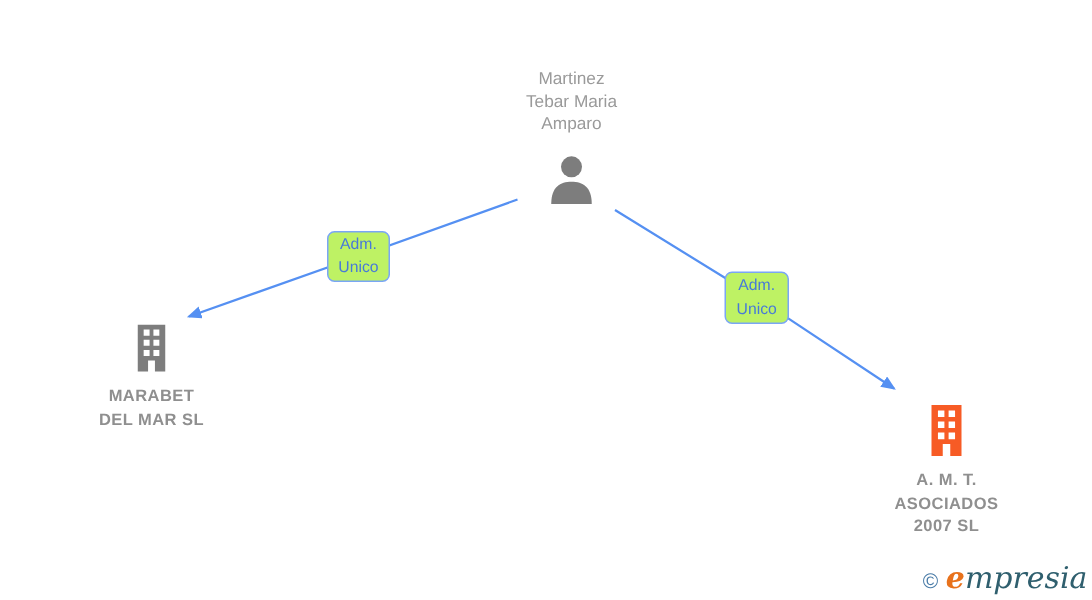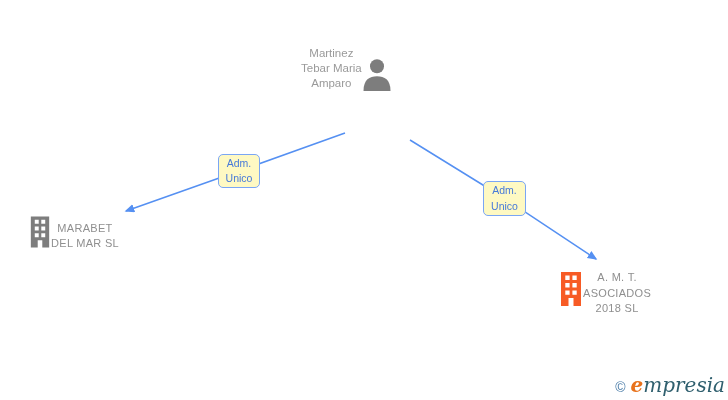--- a/index.html
+++ b/index.html
@@ -19,56 +19,56 @@
     z-index: 1;
   }
   .edge {
     fill: none;
     stroke: #5590f2;
     stroke-width: 1.5;
   }
   .node {
     position: absolute;
     display: flex;
-    flex-direction: row;
+    flex-direction: column;
     align-items: center;
     z-index: 2;
     cursor: pointer;
   }
   .person-node { left: 301px; top: 46px; width: 160px; }
   .person-name {
     font-size: 11.5px;
     line-height: 15px;
     color: #9a9a9a;
     text-align: center;
     white-space: pre-line;
   }
   .person-icon { margin-top: 12px; }
   .company-node-left  { left: 29px;  top: 215px; width: 144px; }
   .company-node-right { left: 559px; top: 270px; width: 144px; }
   .company-name {
     font-size: 11px;
-    font-weight: normal;
+    font-weight: bold;
     line-height: 15.5px;
     color: #8f8f8f;
     text-align: center;
     white-space: pre-line;
     letter-spacing: 0.3px;
   }
   .company-icon-left  { margin-bottom: 8px; }
   .company-icon-right { margin-bottom: 9px; }
   .icon-gray   { fill: #7d7d7d; }
   .icon-orange { fill: #f75b25; }
   .edge-label {
     position: absolute;
     z-index: 3;
     display: flex;
     align-items: center;
     justify-content: center;
-    background: #fef9c3;
+    background: #bef264;
     border: 1.5px solid #7aa6f5;
     border-radius: 5px;
     color: #4679d9;
     font-size: 10.5px;
     line-height: 15.5px;
     text-align: center;
     white-space: pre-line;
   }
   .edge-label-left  { left: 218px; top: 154px; width: 42px; height: 34px; }
   .edge-label-right { left: 483px; top: 181px; width: 43px; height: 35px; }
@@ -149,21 +149,21 @@
     <svg class="company-icon-right" width="24" height="34" viewBox="0 0 24 34" xmlns="http://www.w3.org/2000/svg">
       <g class="icon-orange">
         <path d="M2,0 H22 V34 H14.5 V26 H9.5 V34 H2 Z
                  M6.3,3.6 h4.3 v4.4 h-4.3 Z M13.4,3.6 h4.3 v4.4 h-4.3 Z
                  M6.3,11 h4.3 v4.4 h-4.3 Z M13.4,11 h4.3 v4.4 h-4.3 Z
                  M6.3,18.4 h4.3 v4.4 h-4.3 Z M13.4,18.4 h4.3 v4.4 h-4.3 Z" fill-rule="evenodd"></path>
       </g>
     </svg>
     <div class="company-name">A. M. T.
 ASOCIADOS
-2018 SL</div>
+2007 SL</div>
   </div>
 
   <div class="watermark">
     <span class="wm-copy">©</span>
     <span class="wm-brand wm-e">e</span>
     <span class="wm-brand wm-rest">mpresia</span>
   </div>
 
 </div>
 

